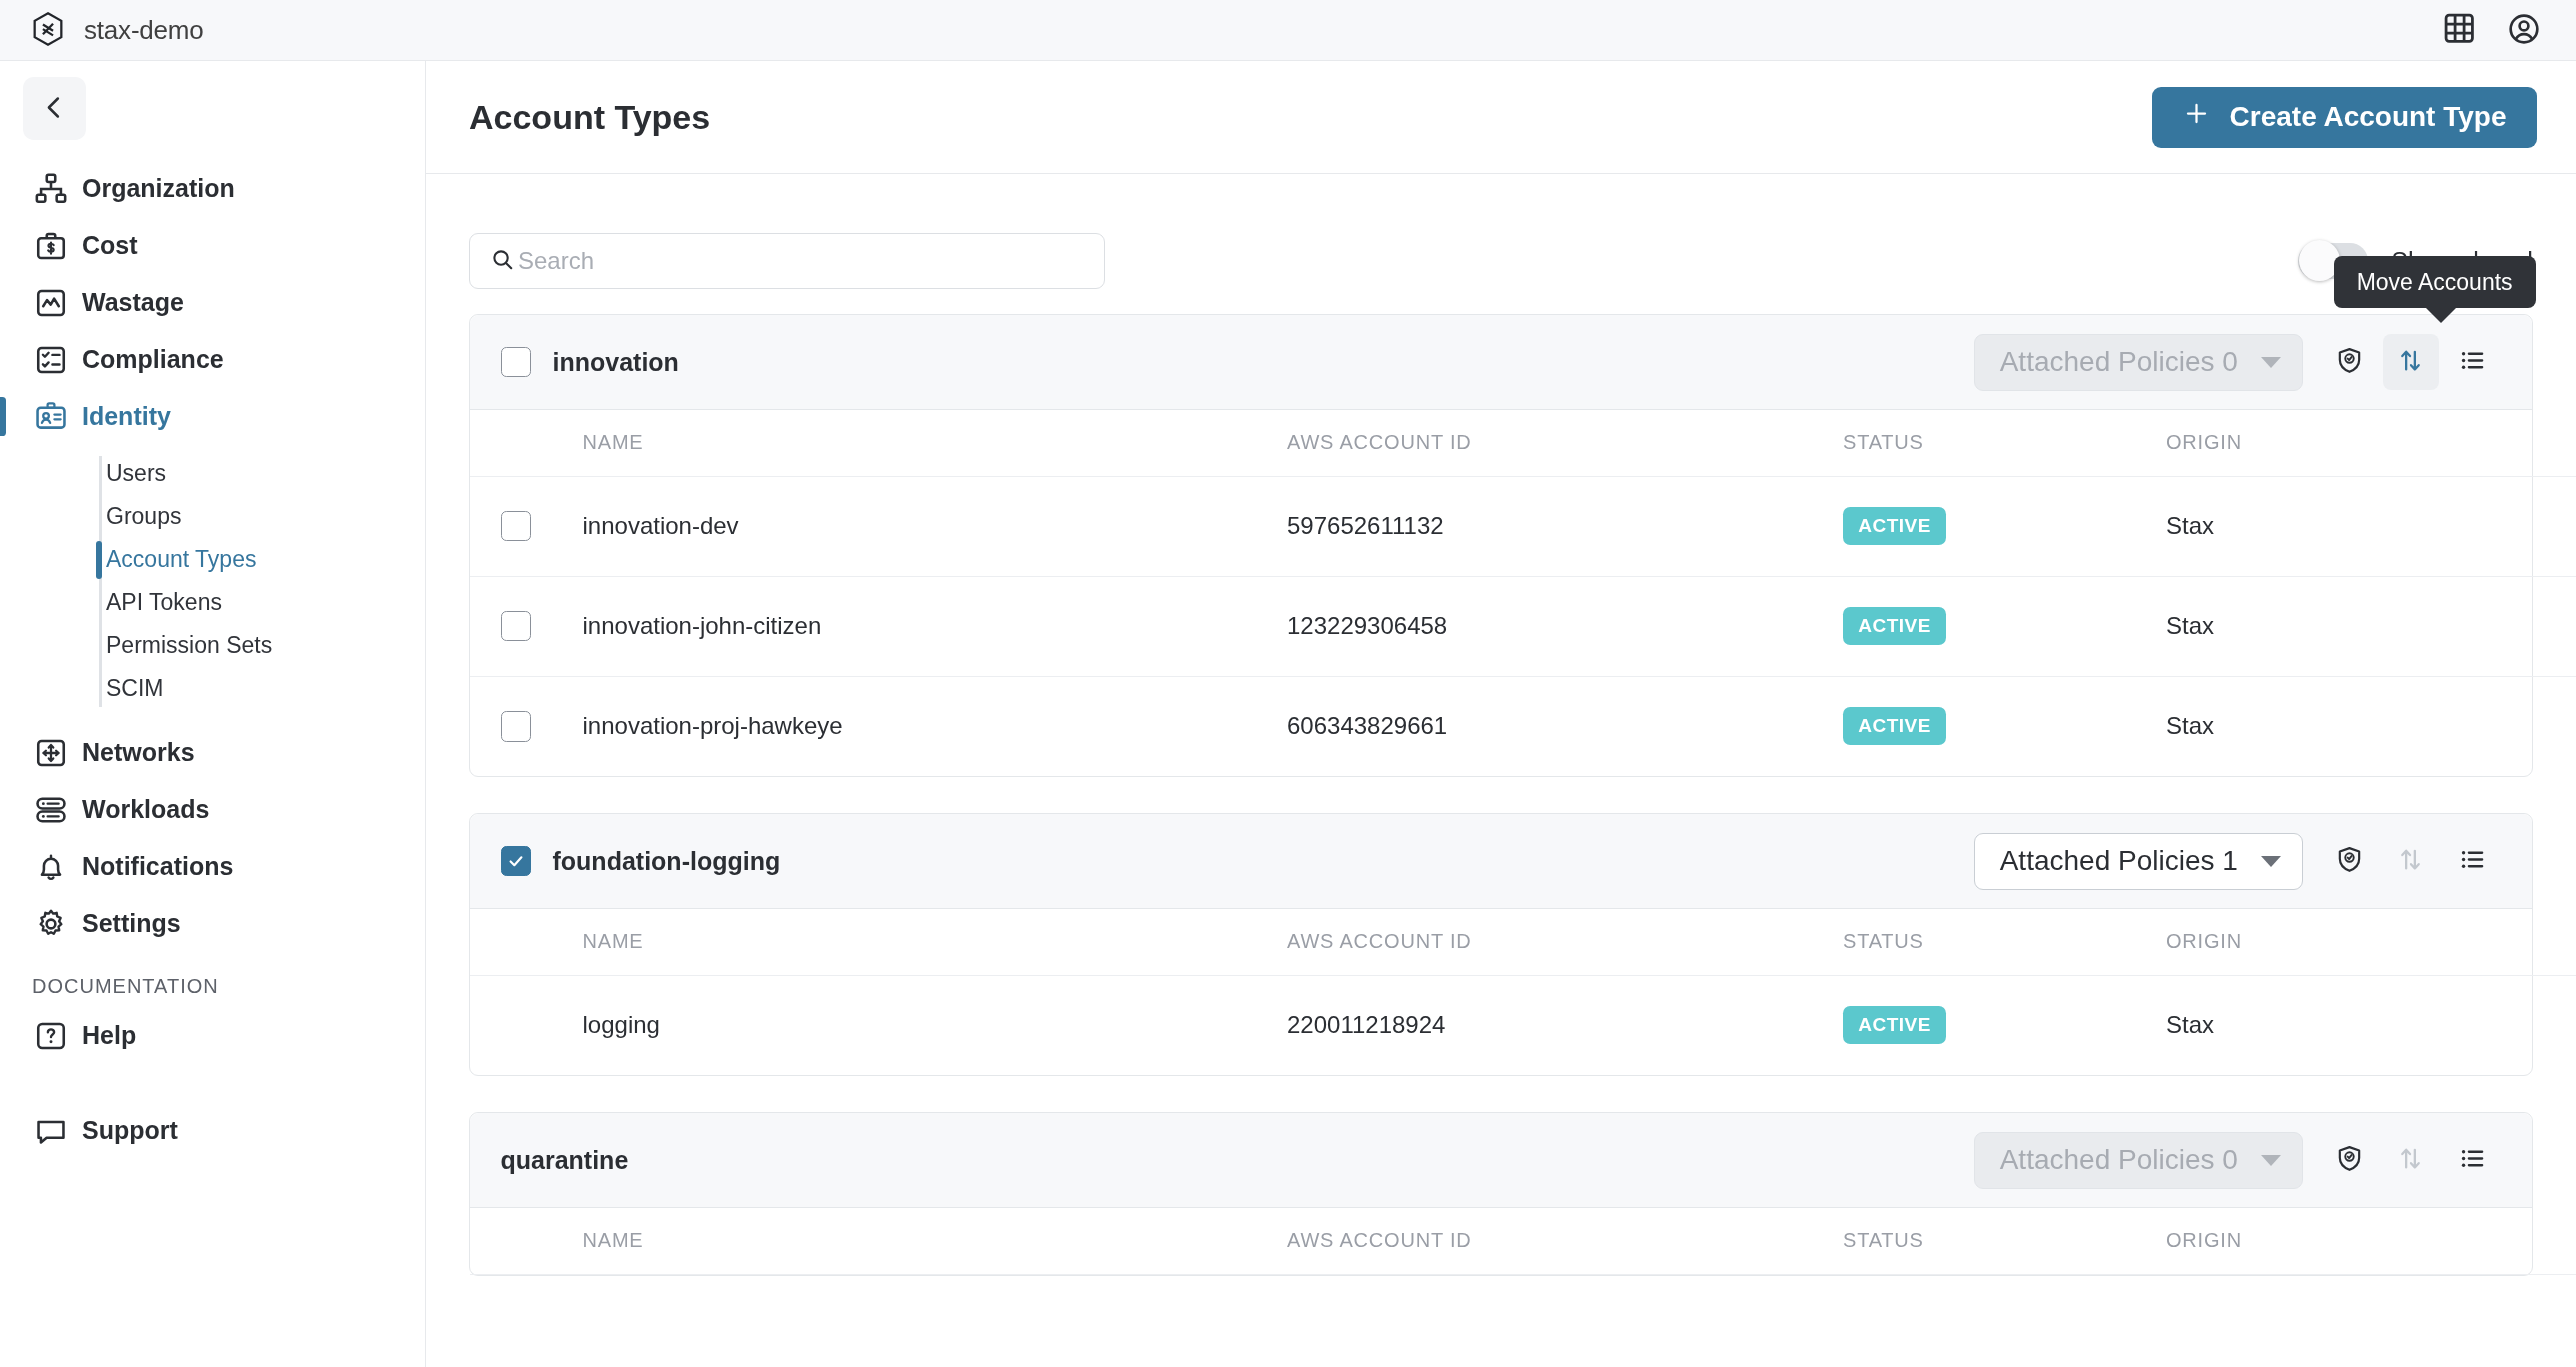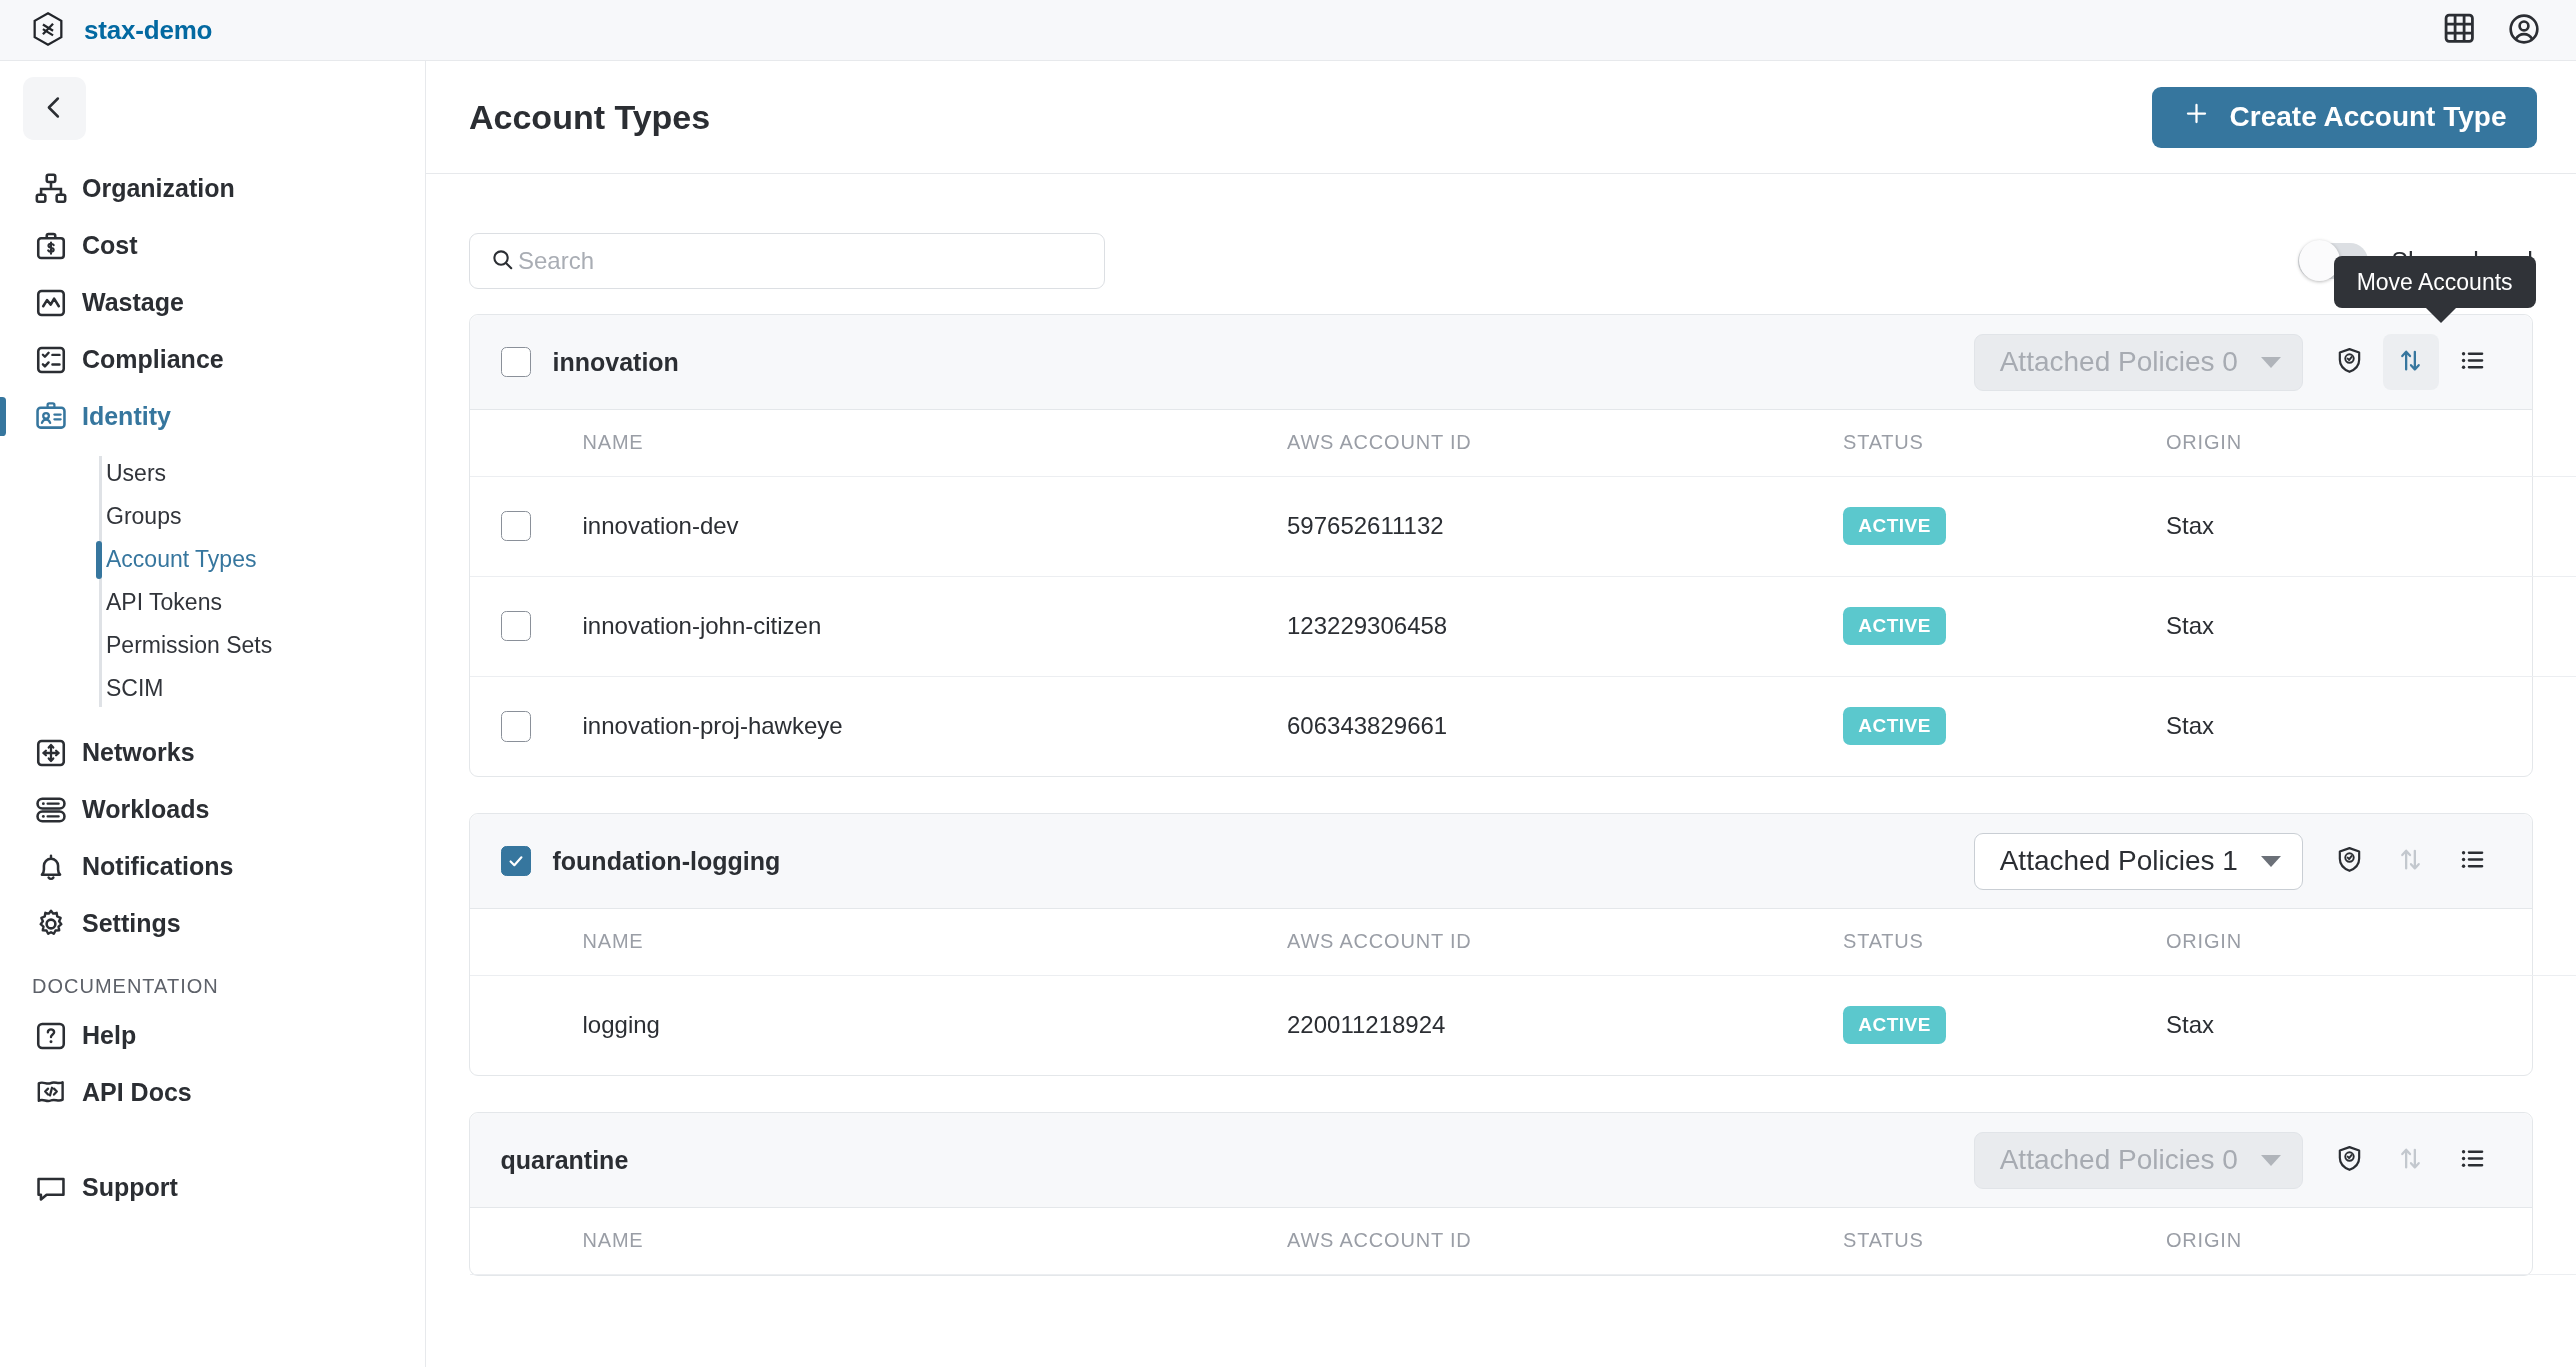--- a/index.html
+++ b/index.html
@@ -14,21 +14,21 @@
 
   
   .topbar {
     height: 61px; flex: 0 0 61px;
     background: #f7f8fa;
     border-bottom: 0.9px solid #e7e9ec;
     display: flex; align-items: center;
     padding: 0 36px 0 32px;
   }
   .brand { display: flex; align-items: center; gap: 20px; }
-  .brand-name { font-size: 26px; font-weight: 700; color: #0369a1; letter-spacing: -0.2px; }
+  .brand-name { font-size: 26px; font-weight: 400; color: #404040; letter-spacing: -0.2px; }
   .topbar-spacer { flex: 1 1 auto; }
   .topbar-icons { display: flex; align-items: center; gap: 34px; }
 
   
   .body { flex: 1 1 auto; display: flex; min-height: 0; }
 
   
   .sidebar {
     width: 426px; flex: 0 0 426px;
     background: #ffffff;
@@ -379,29 +379,20 @@
           <span class="nav-ico">
             <svg width="34" height="34" viewBox="0 0 24 24" fill="none" stroke="#2b2e33">
               <rect x="3" y="3.5" width="18" height="17" rx="2.8" stroke-width="1.8"></rect>
               <path d="M9.8 9.4c0-1.2 1-2.1 2.2-2.1s2.2.9 2.2 2.1c0 1.5-2.2 1.6-2.2 3.3" stroke-width="1.7" stroke-linecap="round"></path>
               <circle cx="12" cy="16.1" r="1.05" fill="#2b2e33" stroke="none"></circle>
             </svg>
           </span>
           <span class="nav-label">Help</span>
         </div>
 
-        <div class="nav-item">
-          <span class="nav-ico">
-            <svg width="34" height="34" viewBox="0 0 24 24" fill="none" stroke="#2b2e33">
-              <path d="M3.4 5.2c3-1.8 5.5 1.2 8.4-.2 2.9-1.4 5.4 1.1 8.4-.6v12.3c-3 1.7-5.5-.8-8.4.6-2.9 1.4-5.4-1.6-8.4.2z" stroke-width="1.7" stroke-linejoin="round"></path>
-              <path d="M9.9 8.9 7.9 11l2 2.1M14.1 8.9l2 2.1-2 2.1M12.7 8.3l-1.4 5.4" stroke-width="1.6" stroke-linecap="round" stroke-linejoin="round"></path>
-            </svg>
-          </span>
-          <span class="nav-label">API Docs</span>
-        </div>
 
         <div class="nav-item sidebar-bottom">
           <span class="nav-ico">
             <svg width="34" height="34" viewBox="0 0 24 24" fill="none" stroke="#2b2e33">
               <path d="M3.2 5.6h17.6v11.1H8.9l-4 3.4v-3.4H3.2z" stroke-width="1.8" stroke-linejoin="round"></path>
             </svg>
           </span>
           <span class="nav-label">Support</span>
         </div>
 

